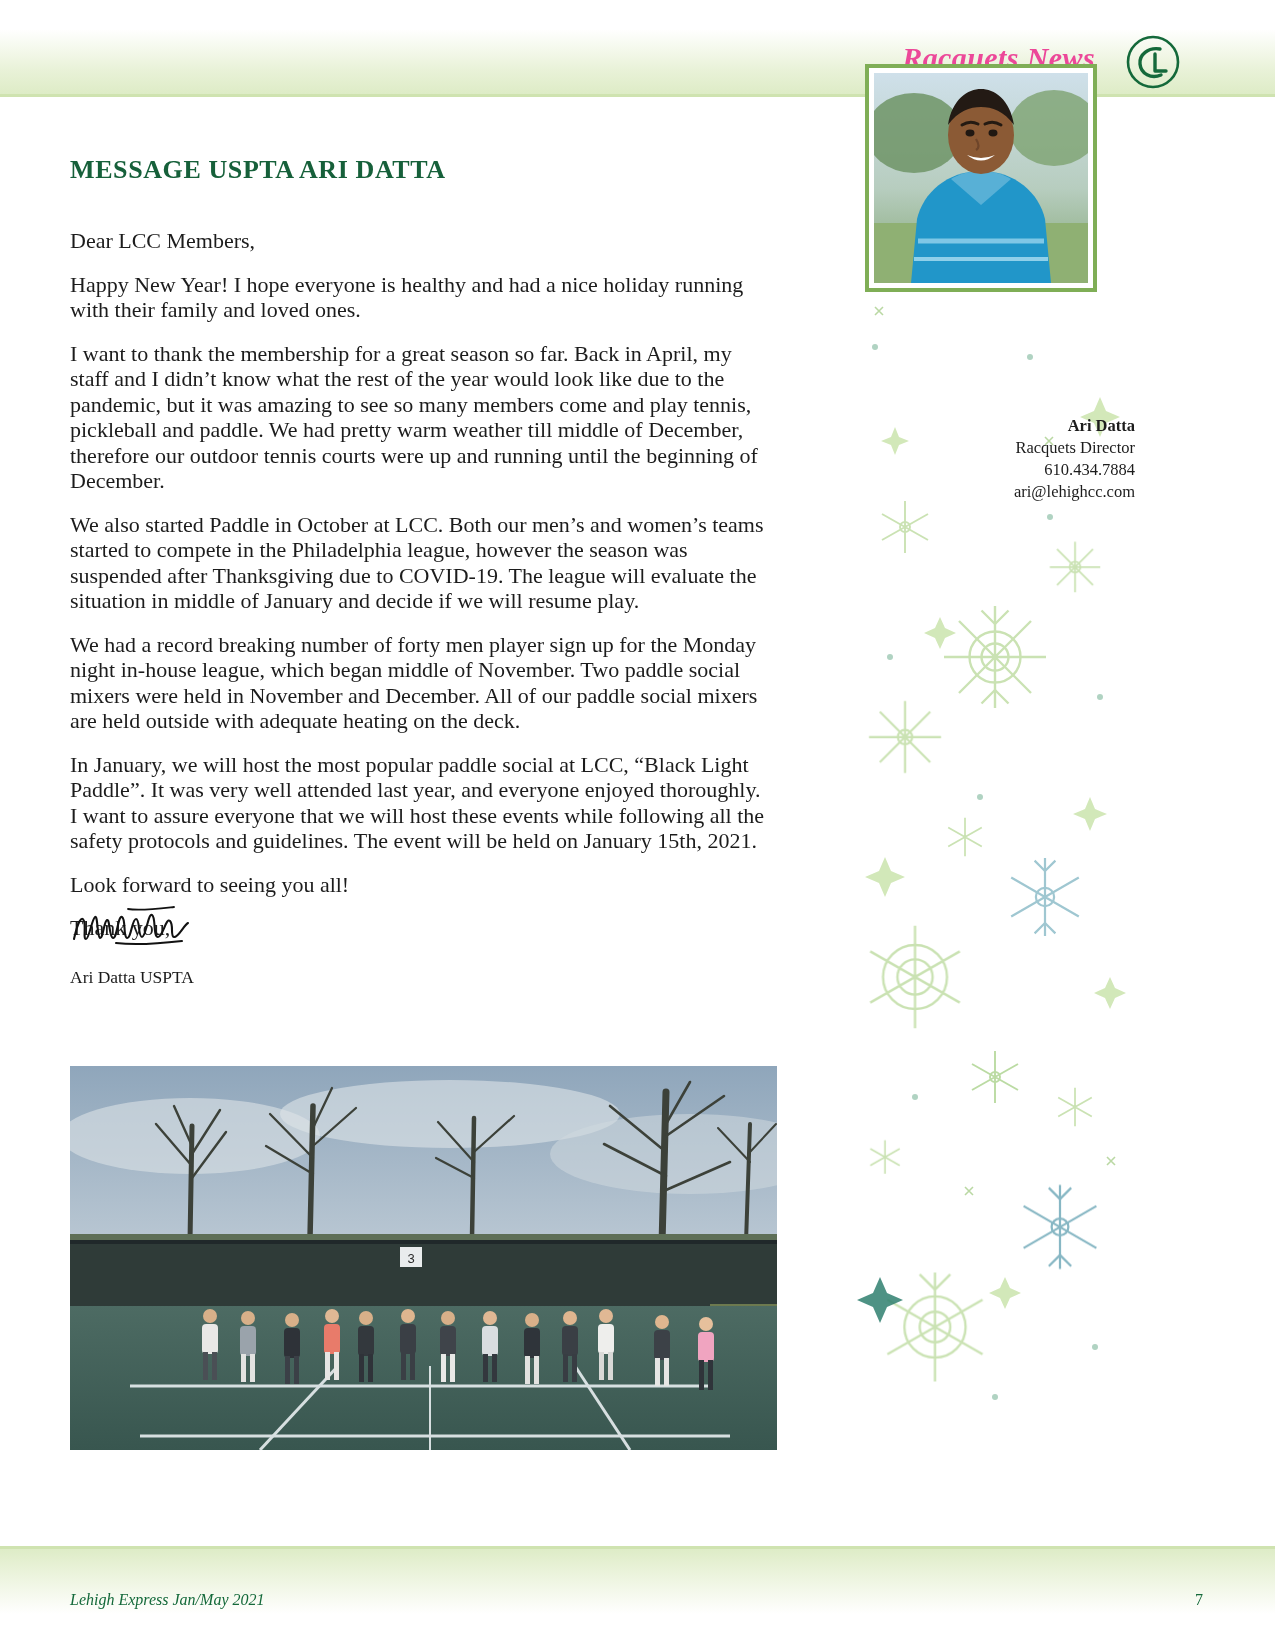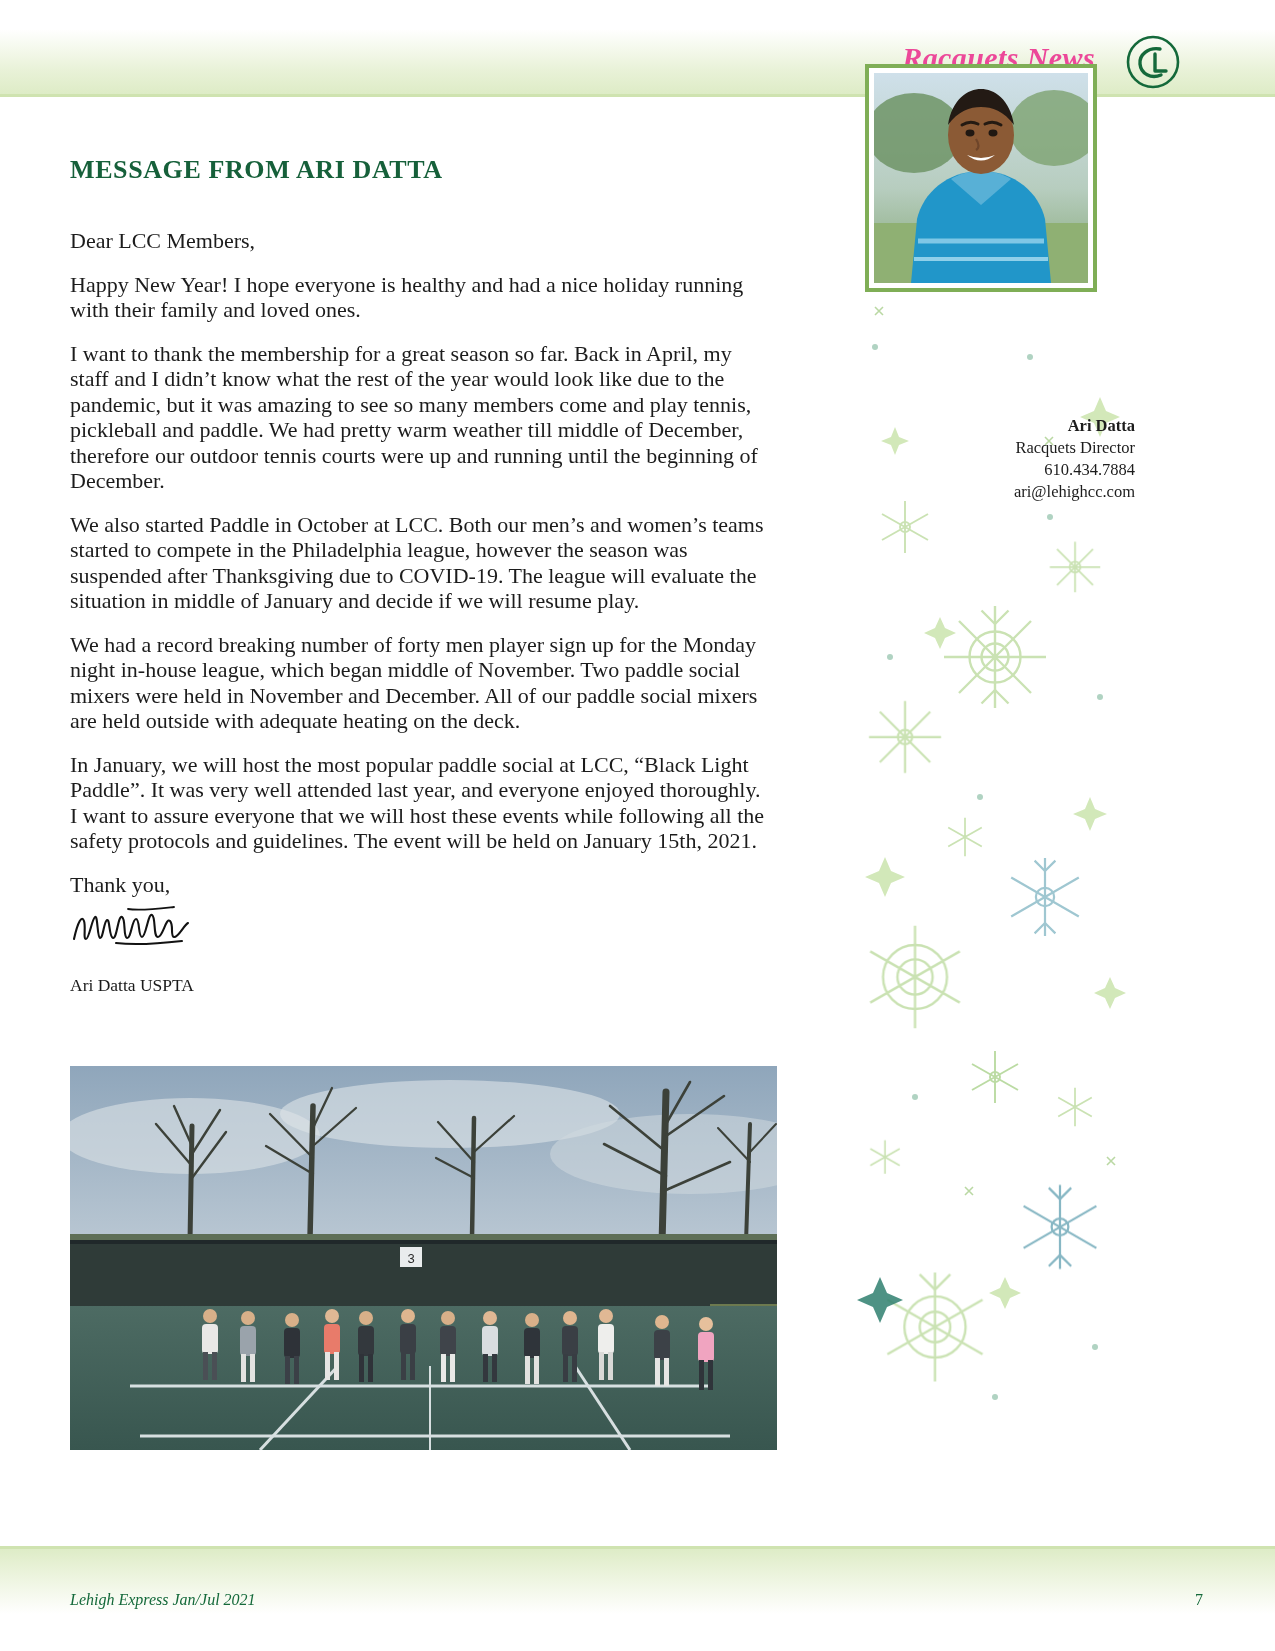--- a/index.html
+++ b/index.html
@@ -80,21 +80,21 @@
   }
   .signature {
     width: 130px;
     height: 58px;
     display: block;
   }
   .sig-name {
     font-family: "Liberation Serif", serif;
     font-size: 17.5px;
     line-height: 25px;
-    margin-top: 20px;
+    margin-top: 12px;
   }
 
   
   .court-photo {
     position: absolute;
     top: 1066px;
     left: 70px;
     width: 707px;
     height: 384px;
     overflow: hidden;
@@ -181,29 +181,30 @@
 <div class="header-title">Racquets News</div>
 
 <div class="logo">
   <svg width="58" height="58" viewBox="0 0 58 58" aria-hidden="true">
     <circle cx="29" cy="29" r="25" fill="none" stroke="#14693a" stroke-width="2.6"></circle>
     <path d="M36 16 C24 14, 15 22, 16 31 C17 41, 27 46, 37 42" fill="none" stroke="#14693a" stroke-width="3.4" stroke-linecap="round"></path>
     <path d="M31 21 L31 38 L42 38" fill="none" stroke="#14693a" stroke-width="3.4" stroke-linecap="round" stroke-linejoin="round"></path>
   </svg>
 </div>
 
-<div class="article-title">MESSAGE FROM ARI DATTA</div>
+<div class="article-title">MESSAGE USPTA ARI DATTA</div>
 
 <div class="letter">
   <p>Dear LCC Members,</p>
   <p>Happy New Year! I hope everyone is healthy and had a nice holiday running with their family and loved ones.</p>
   <p>I want to thank the membership for a great season so far. Back in April, my staff and I didn’t know what the rest of the year would look like due to the pandemic, but it was amazing to see so many members come and play tennis, pickleball and paddle. We had pretty warm weather till middle of December, therefore our outdoor tennis courts were up and running until the beginning of December.</p>
   <p>We also started Paddle in October at LCC. Both our men’s and women’s teams started to compete in the Philadelphia league, however the season was suspended after Thanksgiving due to COVID-19. The league will evaluate the situation in middle of January and decide if we will resume play.</p>
   <p>We had a record breaking number of forty men player sign up for the Monday night in-house league, which began middle of November. Two paddle social mixers were held in November and December. All of our paddle social mixers are held outside with adequate heating on the deck.</p>
   <p>In January, we will host the most popular paddle social at LCC, “Black Light Paddle”. It was very well attended last year, and everyone enjoyed thoroughly. I want to assure everyone that we will host these events while following all the safety protocols and guidelines. The event will be held on January 15th, 2021.</p>
+  <p>Look forward to seeing you all!</p>
   <p>Thank you,</p>
 </div>
 
 <div class="sig-block">
   <svg class="signature" viewBox="0 0 130 58">
     <path d="M4 44 C8 26, 12 20, 14 26 C16 32, 13 44, 16 44 C19 44, 22 24, 25 22 C28 20, 27 42, 30 43
              C33 44, 34 26, 37 25 C40 24, 39 42, 43 43 C47 44, 48 20, 52 22 C56 24, 53 42, 57 43
              C61 44, 62 24, 66 24 C70 24, 68 42, 72 42 C76 42, 78 18, 82 20 C86 22, 83 42, 88 42
              C93 42, 96 22, 100 26 C104 30, 100 41, 104 42 C108 43, 114 30, 118 28" fill="none" stroke="#121212" stroke-width="2.1" stroke-linecap="round" stroke-linejoin="round"></path>
     <path d="M58 14 C70 16, 86 14, 104 12" fill="none" stroke="#121212" stroke-width="1.8" stroke-linecap="round"></path>
@@ -485,14 +486,14 @@
 
 <div class="caption">
   <div class="nm">Ari Datta</div>
   <div>Racquets Director</div>
   <div>610.434.7884</div>
   <div>ari@lehighcc.com</div>
 </div>
 
 <div class="footer-band"></div>
 <div class="footer-rule"></div>
-<div class="footer-left">Lehigh Express Jan/Jul 2021</div>
+<div class="footer-left">Lehigh Express Jan/May 2021</div>
 <div class="footer-right">7</div>
 
 </body></html>

